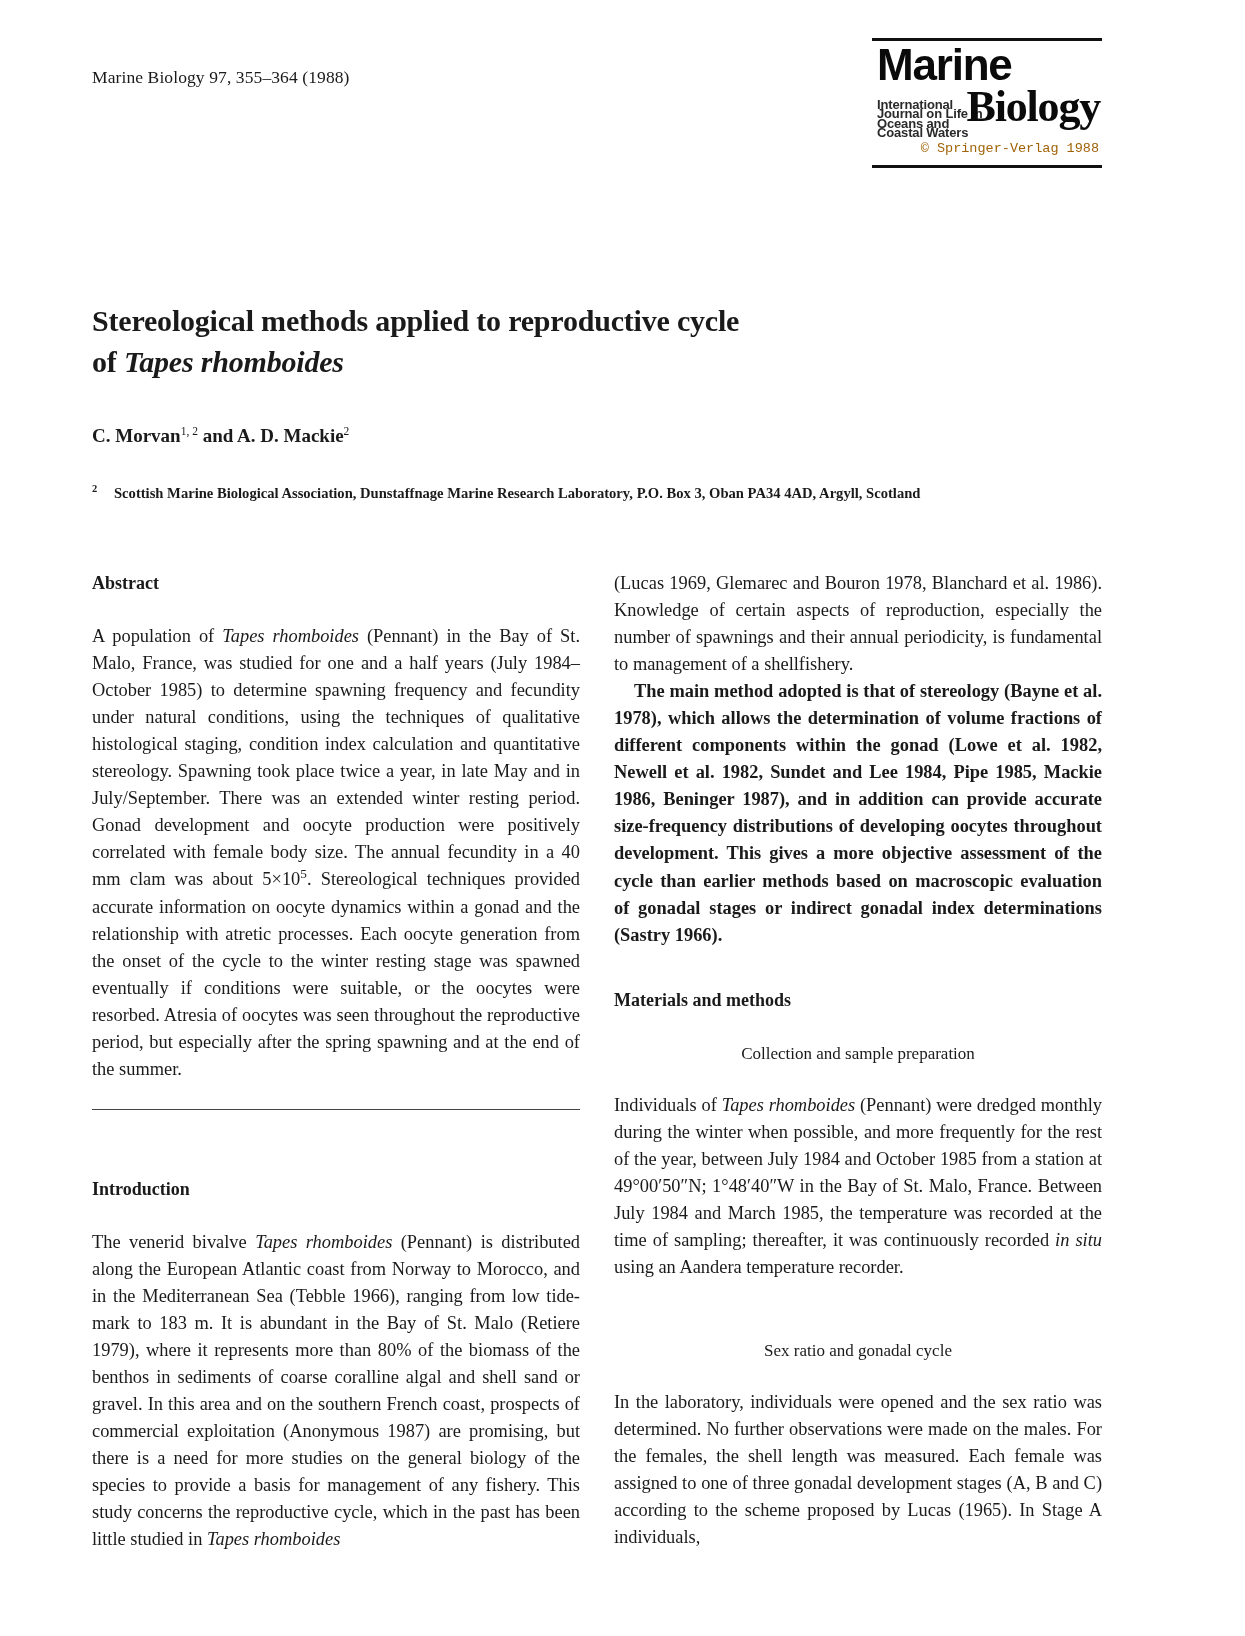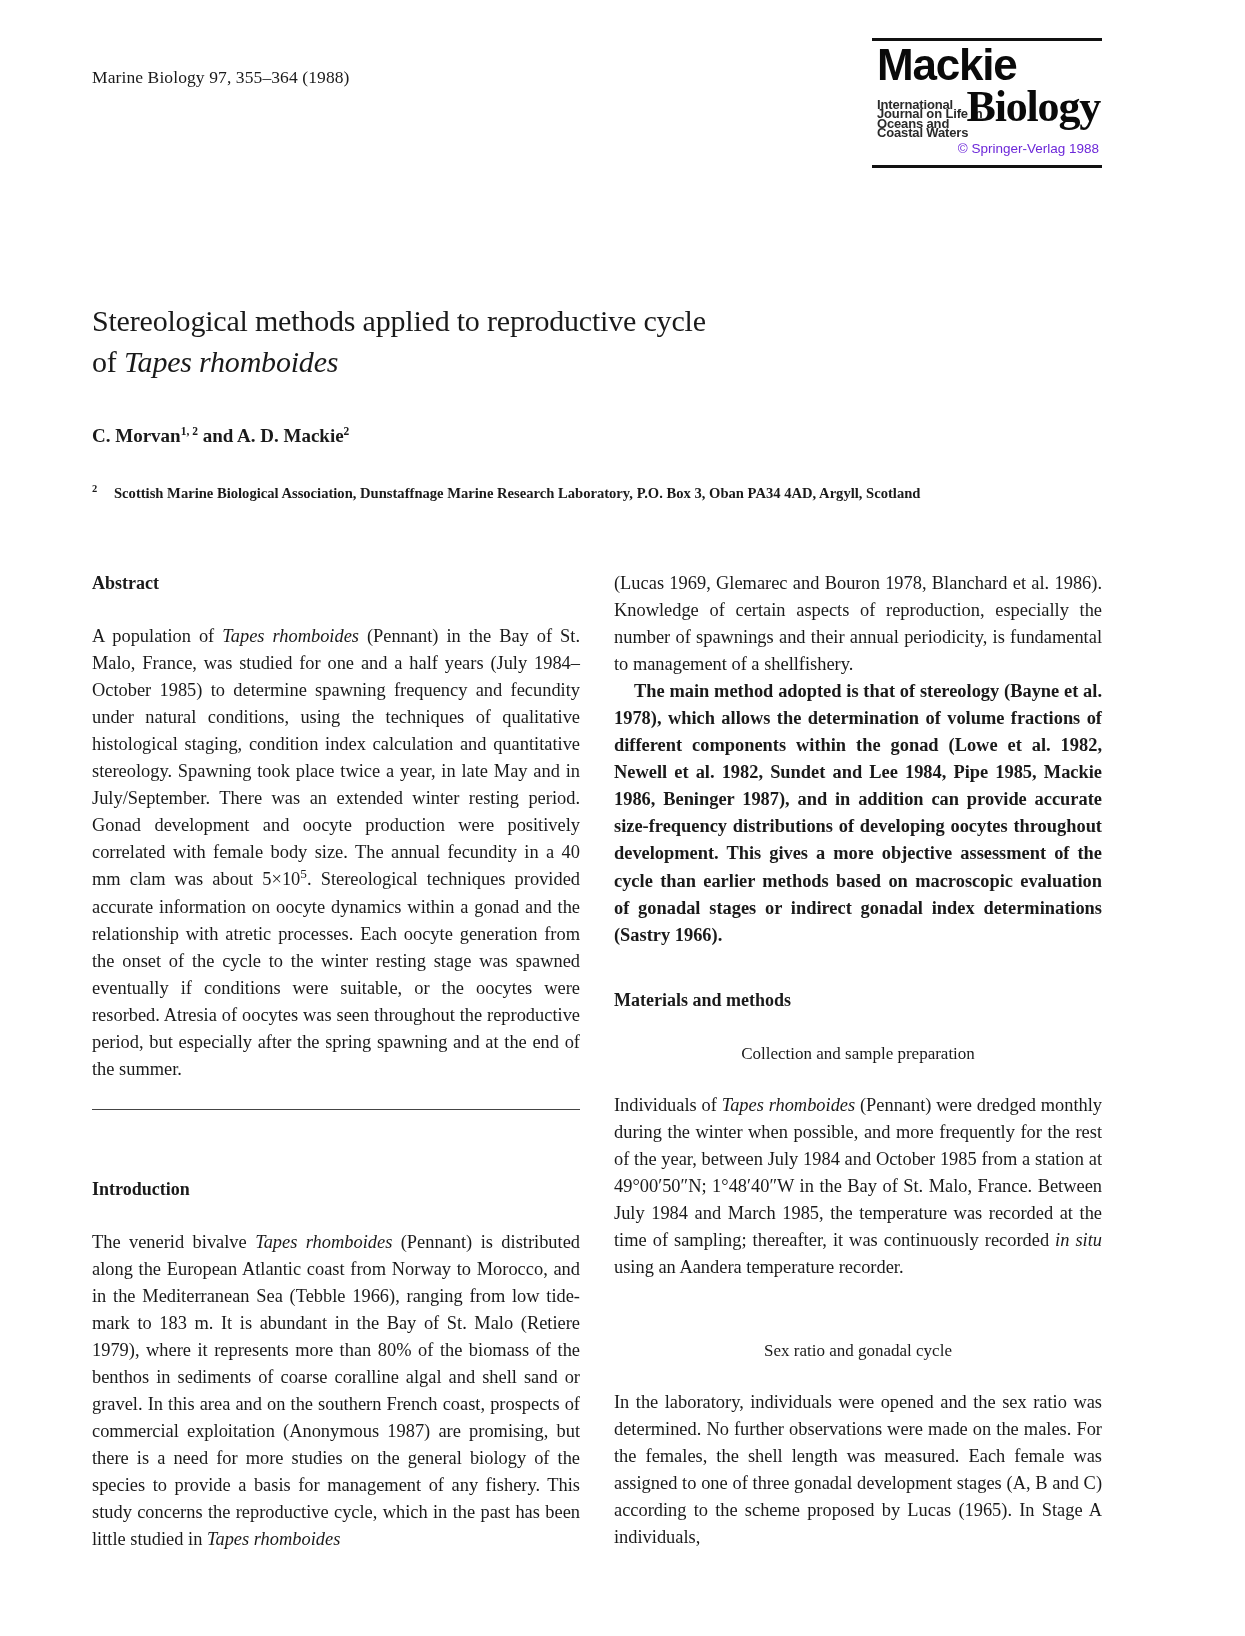--- a/index.html
+++ b/index.html
@@ -89,58 +89,58 @@
     font-size: 13px;
     line-height: 9.3px;
     font-weight: bold;
     color: #2a2a2a;
     letter-spacing: -0.15px;
   }
   .logo-copyright {
     position: absolute;
     right: 3px;
     top: 103px;
-    font-family: Liberation Sans, sans-serif;
+    font-family: Liberation Mono, monospace;
     font-size: 13.5px;
     line-height: 15px;
-    color: #6d28d9;
+    color: #a16207;
     white-space: nowrap;
   }
 
   
   .title-block {
     position: absolute;
     left: 92px;
     top: 300px;
     width: 1010px;
   }
   .paper-title {
     font-size: 30px;
-    font-weight: normal;
+    font-weight: bold;
     line-height: 41px;
     letter-spacing: -0.2px;
     margin: 0;
   }
   .paper-title .sci {
     font-style: italic;
   }
 
   
   .authors {
     position: absolute;
     left: 92px;
     top: 425px;
     width: 1010px;
     font-size: 19px;
     font-weight: bold;
     letter-spacing: 0px;
   }
   .authors sup {
     font-size: 11.5px;
-    font-weight: bold;
+    font-weight: normal;
     vertical-align: super;
     line-height: 0;
   }
 
   
   .affiliations {
     position: absolute;
     left: 92px;
     top: 481px;
     width: 1020px;
@@ -211,21 +211,21 @@
 </head>
 <body>
 
 <div class="page">
 
   <div class="masthead">
     <div class="journal-ref">Marine Biology 97, 355–364 (1988)</div>
 
     <div class="logo-block">
       <div class="logo-rule"></div>
-      <div class="logo-marine">Mackie</div>
+      <div class="logo-marine">Marine</div>
       <div class="logo-subtitle">International Journal on Life in Oceans and Coastal Waters</div>
       <div class="logo-biology">Biology</div>
       <div class="logo-copyright">© Springer-Verlag 1988</div>
       <div class="logo-rule bottom"></div>
     </div>
   </div>
 
   <div class="title-block">
     <h1 class="paper-title">
       <span>Stereological methods applied to reproductive cycle</span><br>

